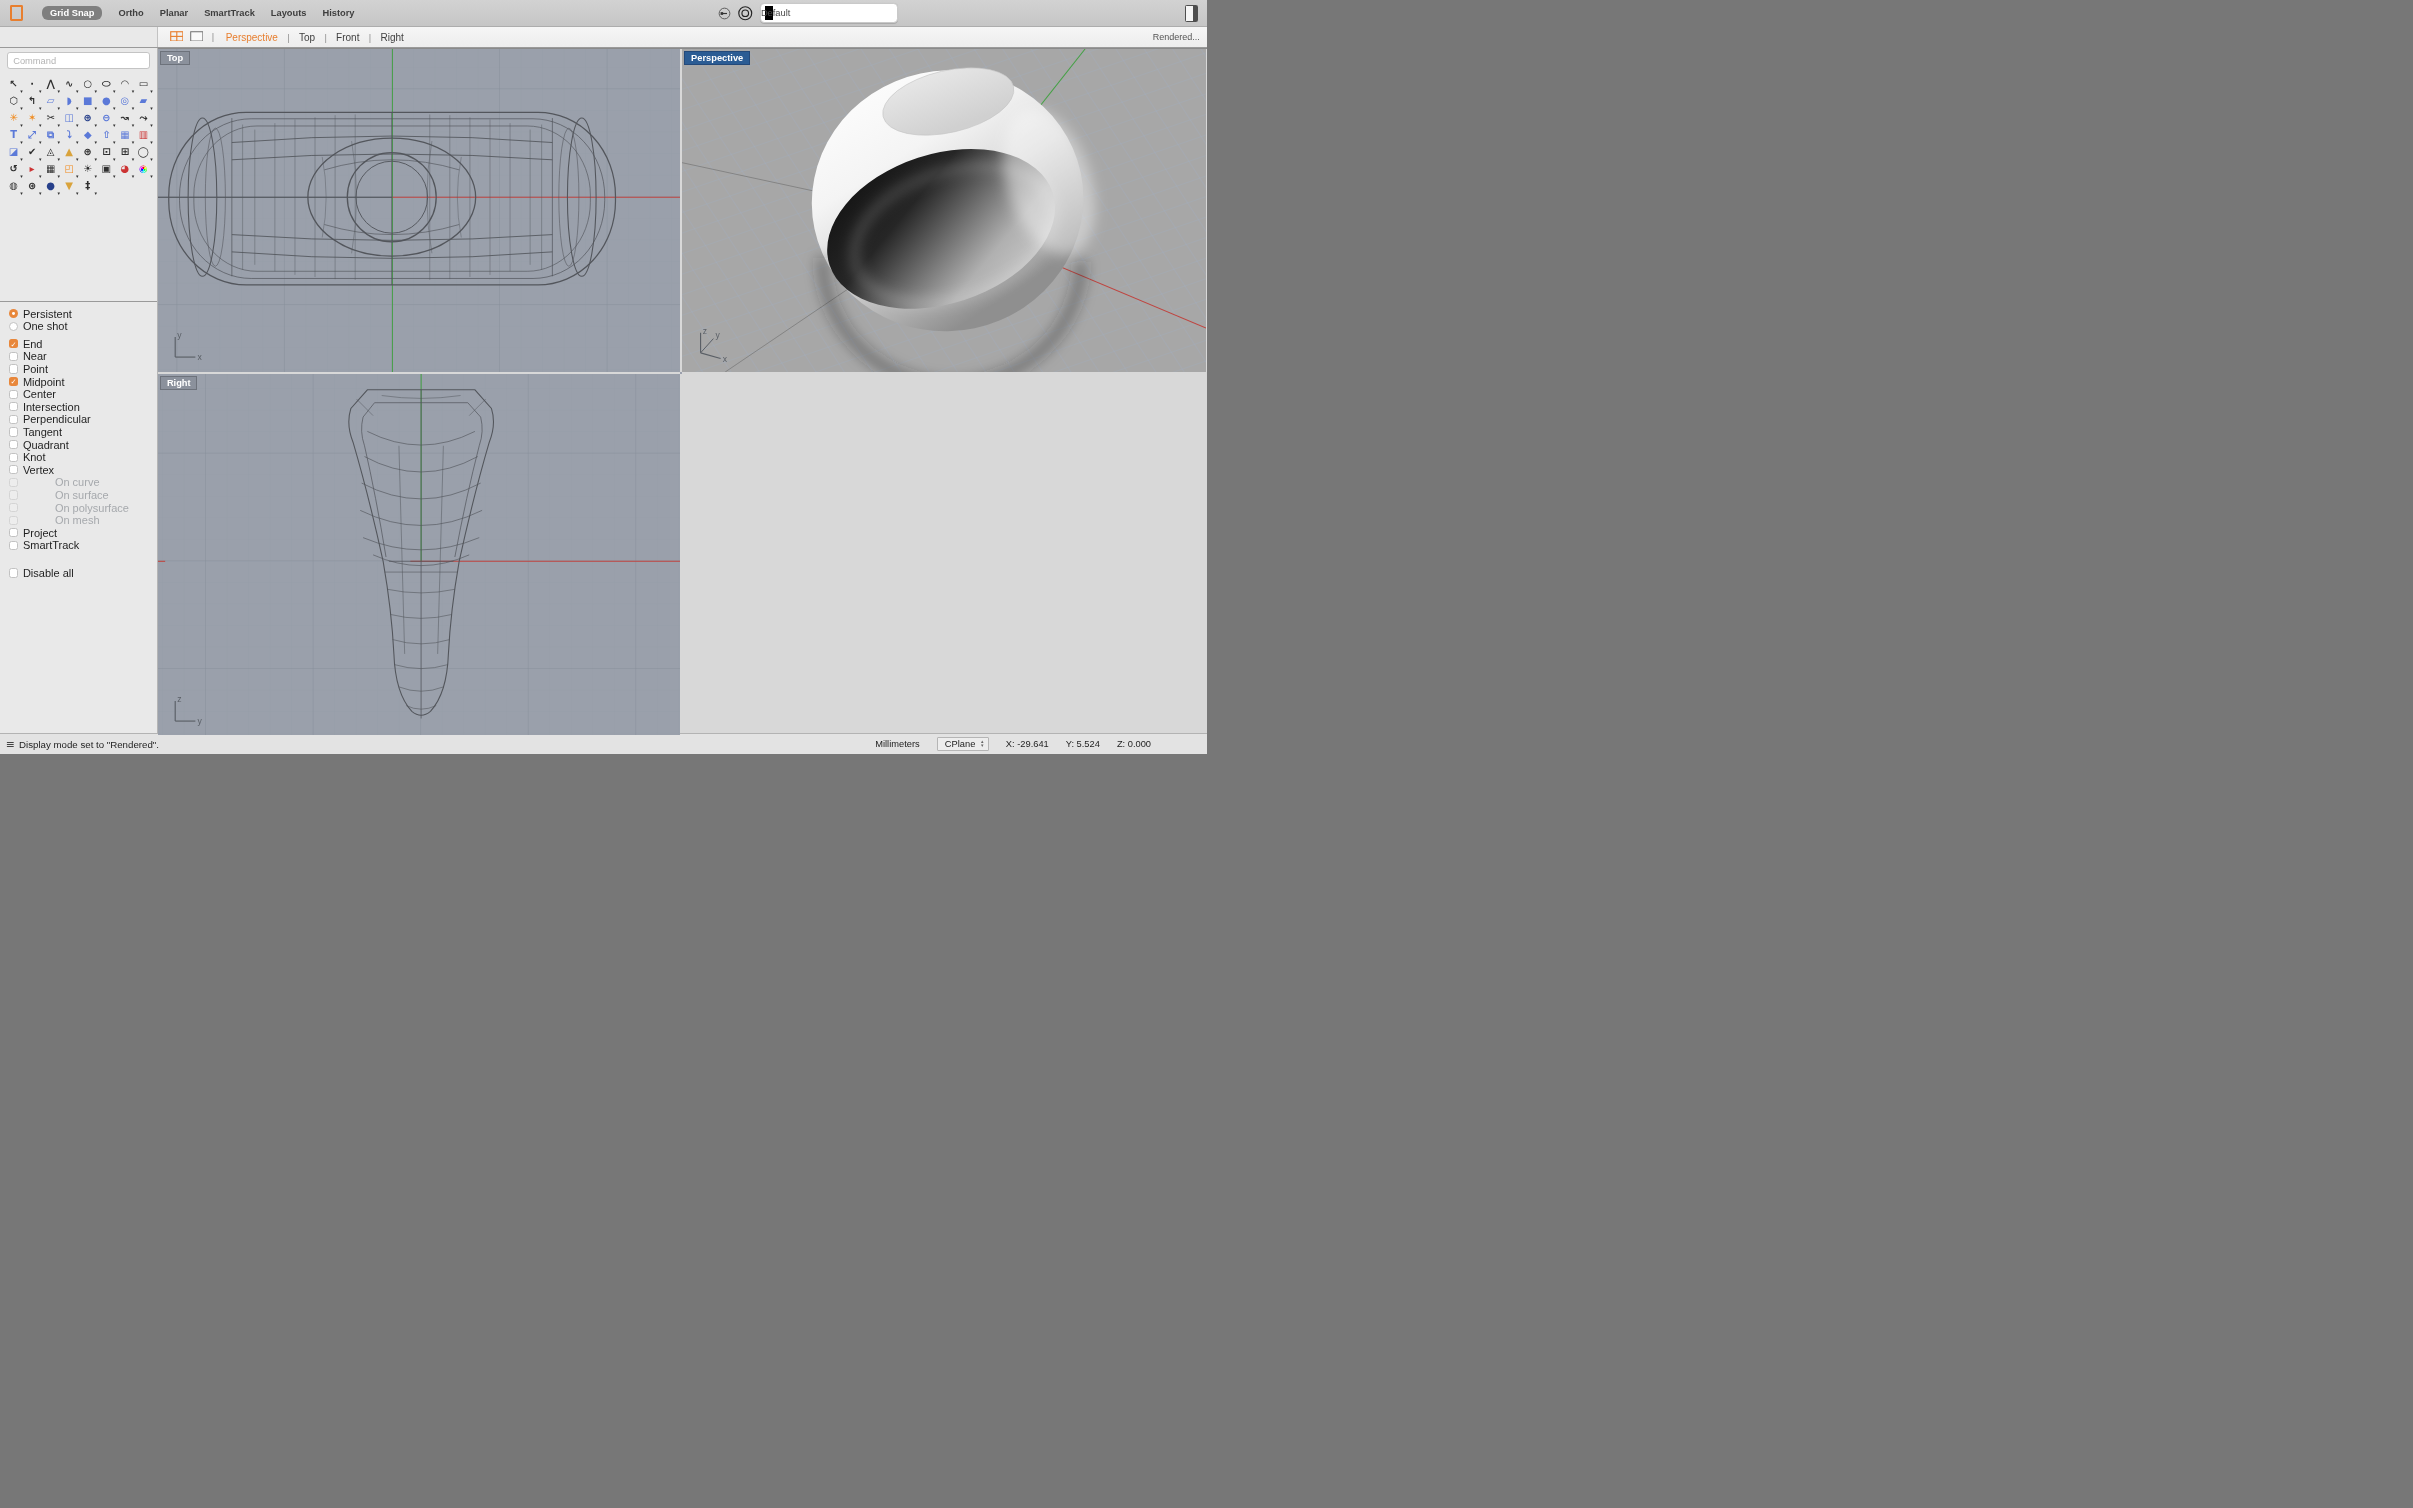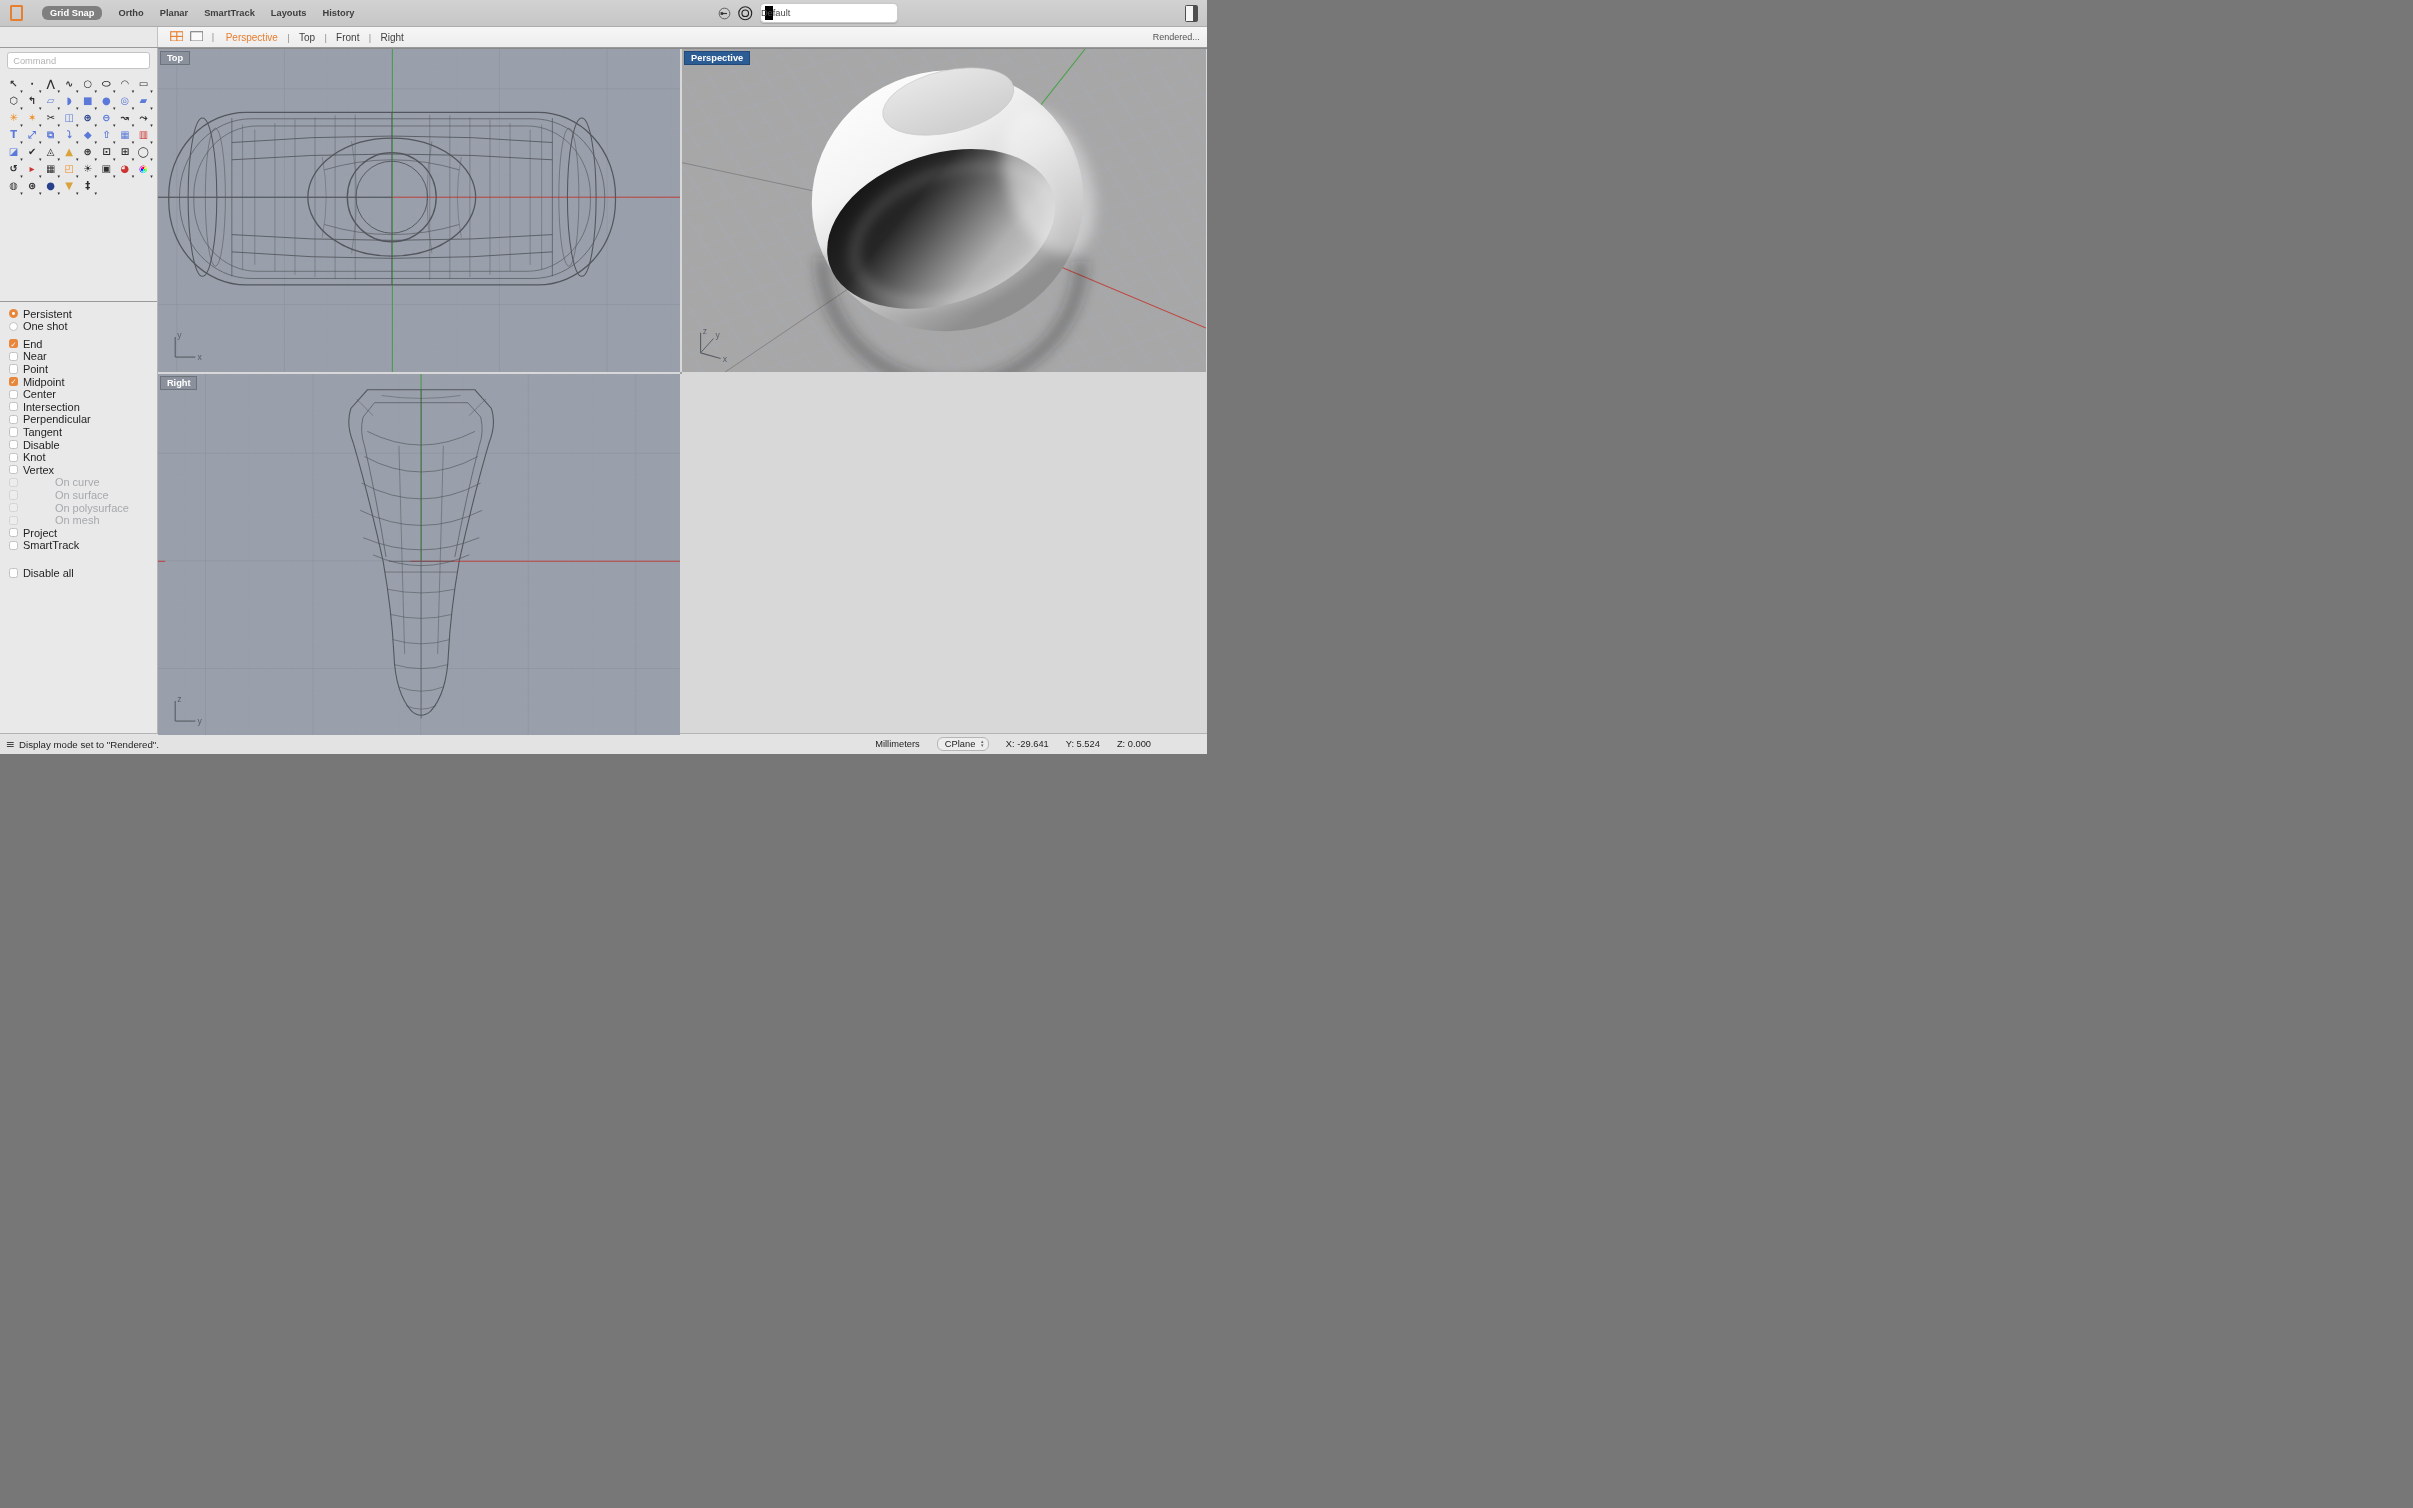--- a/index.html
+++ b/index.html
@@ -73,21 +73,21 @@
   .vplabel{position:absolute;top:2.2px;left:2.2px;padding:0.7px 5.7px 1.4px 5.7px;font-size:9.3px;font-weight:700;color:#fff;background:#8b919c;border:0.7px solid #6d727b;z-index:3;cursor:default;}
   .vplabel.blue{background:#2b5c94;border-color:#23497a;}
   .gizmo{position:absolute;left:10px;bottom:8.6px;z-index:2;}
 
   
   .statusbar{height:21px;flex:0 0 21px;background:#e3e3e3;border-top:0.7px solid #b3b3b3;display:flex;align-items:center;box-sizing:border-box;font-size:9.3px;color:#222;}
   .sb-menu{font-family:"DejaVu Sans",sans-serif;font-size:10.8px;color:#444;margin:0 4.3px 0 5.7px;}
   .sb-msg{font-size:9.7px;color:#1e1e1e;}
   .sb-spacer{flex:1;}
   .sb-right{display:flex;align-items:center;gap:17px;padding-right:56px;}
-  .cplane-pill{display:flex;align-items:center;gap:5.7px;border:0.7px solid #b5b5b5;border-radius:6px;background:#ededed;padding:1.4px 4.3px 1.4px 7.2px;}
+  .cplane-pill{display:flex;align-items:center;gap:5.7px;border:0.7px solid #b5b5b5;border-radius:1px;background:#ededed;padding:1.4px 4.3px 1.4px 7.2px;}
   .cplane-steppers{display:flex;flex-direction:column;line-height:3.6px;font-size:5px;color:#666;font-family:"DejaVu Sans",sans-serif;}
   .coord{color:#1e1e1e;}
 </style>
 </head>
 <body>
 
 <div class="app">
 
   <div class="menubar">
     <div class="logo"></div>
@@ -364,21 +364,21 @@
             <label class="os-row">
             <span class="cbox"></span>
             <span class="olbl">Perpendicular</span>
           </label>
             <label class="os-row">
             <span class="cbox"></span>
             <span class="olbl">Tangent</span>
           </label>
             <label class="os-row">
             <span class="cbox"></span>
-            <span class="olbl">Disable</span>
+            <span class="olbl">Quadrant</span>
           </label>
             <label class="os-row">
             <span class="cbox"></span>
             <span class="olbl">Knot</span>
           </label>
             <label class="os-row">
             <span class="cbox"></span>
             <span class="olbl">Vertex</span>
           </label>
             <label class="os-row disabled">

